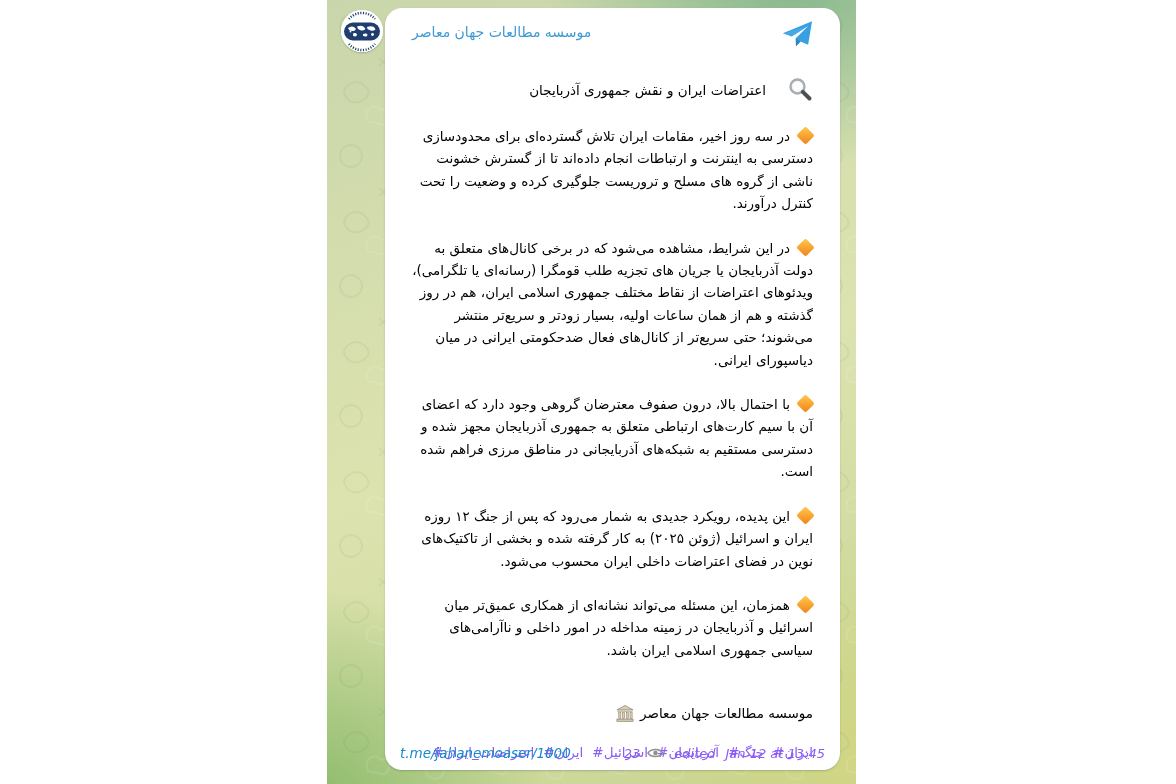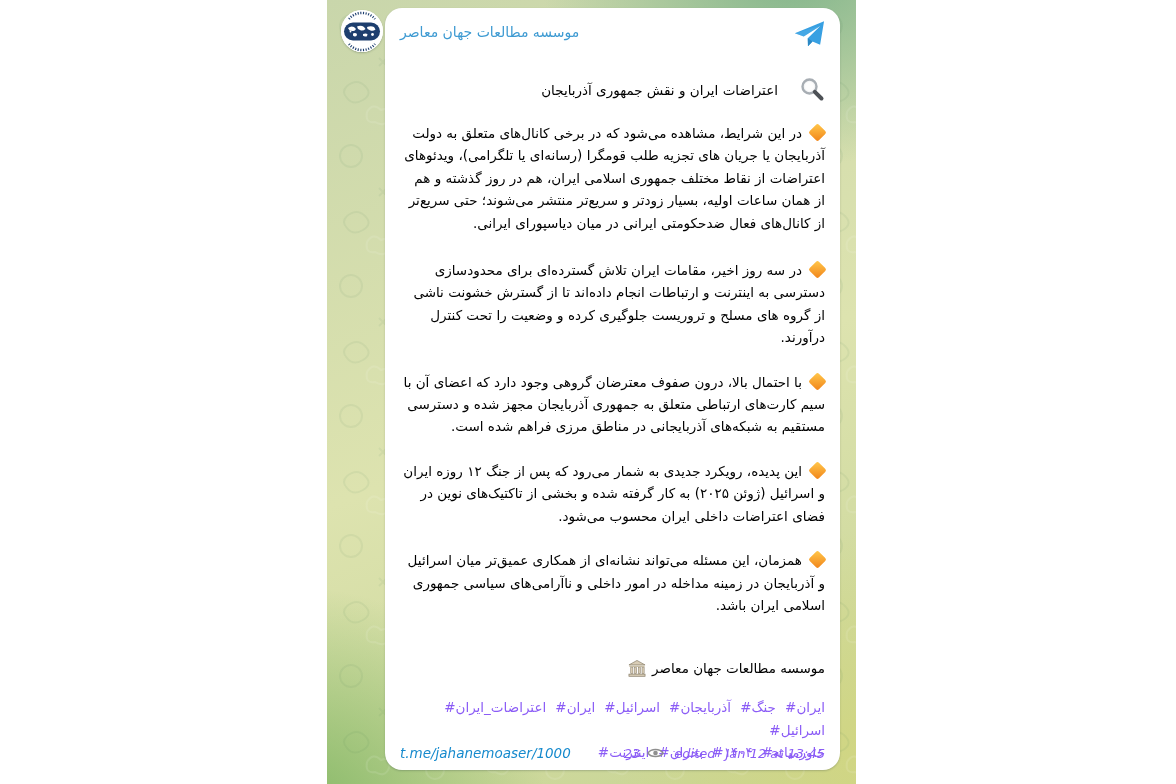--- a/index.html
+++ b/index.html
@@ -12,21 +12,21 @@
       radial-gradient(ellipse 420px 380px at -6% 104%, rgba(124,180,96,.9) 0%, rgba(124,180,96,0) 60%),
       radial-gradient(ellipse 430px 360px at 104% 96%, rgba(210,214,128,.9) 0%, rgba(210,214,128,0) 62%),
       linear-gradient(160deg,#c9d6ab 0%,#dde3af 52%,#c7d494 100%);}
   .doodles{position:absolute;left:0;top:0;}
   
   .avatar{position:absolute;left:341px;top:10px;width:42px;height:42px;border-radius:50%;
           box-shadow:0 1px 2px rgba(20,40,30,.25);background:#fff;}
   
   .bubble{position:absolute;left:385px;top:8px;width:455px;height:762px;background:#ffffff;
           border-radius:17px;box-shadow:0 1px 2px rgba(16,35,47,.22);
-          padding:12px 15px 8px;box-sizing:border-box;overflow:hidden;}
+          padding:12px 27px 8px;box-sizing:border-box;overflow:hidden;}
   .header-row{display:flex;justify-content:space-between;align-items:flex-start;height:40px;}
   .ch-name{color:#3d9ad2;font-size:14px;padding-top:4px;cursor:pointer;}
   .plane{width:32px;height:29px;display:block;}
   .title-row{direction:rtl;display:flex;align-items:flex-end;gap:21px;margin-top:16px;}
   .mag{width:26px;height:26px;display:block;margin-bottom:-2px;}
   .title-text{font-size:13.5px;color:#000;padding-bottom:2px;}
   .para{direction:rtl;text-align:right;font-size:13.5px;line-height:22.4px;color:#000;
         margin:22px 0 0;}
   .para.first{margin-top:25px;}
   .diamond{display:inline-block;width:13px;height:13px;border-radius:2px;
@@ -107,22 +107,22 @@
 
     <div class="title-row">
       <svg class="mag" viewBox="0 0 26 26">
         <circle cx="10.5" cy="10.5" r="7" fill="#f4f5f6" stroke="#a7adb3" stroke-width="2.4"></circle>
         <circle cx="10.5" cy="10.5" r="4.6" fill="#ffffff" opacity="0.8"></circle>
         <line x1="15.8" y1="15.8" x2="22.5" y2="22.5" stroke="#4d5156" stroke-width="4" stroke-linecap="round"></line>
       </svg>
       <span class="title-text">اعتراضات ایران و نقش جمهوری آذربایجان</span>
     </div>
 
+    <p class="para first"><span class="diamond"></span><span>در سه روز اخیر، مقامات ایران تلاش گسترده‌ای برای محدودسازی دسترسی به اینترنت و ارتباطات انجام داده‌اند تا از گسترش خشونت ناشی از گروه های مسلح و تروریست جلوگیری کرده و وضعیت را تحت کنترل درآورند.</span></p>
     <p class="para"><span class="diamond"></span><span>در این شرایط، مشاهده می‌شود که در برخی کانال‌های متعلق به دولت آذربایجان یا جریان های تجزیه طلب قومگرا (رسانه‌ای یا تلگرامی)، ویدئوهای اعتراضات از نقاط مختلف جمهوری اسلامی ایران، هم در روز گذشته و هم از همان ساعات اولیه، بسیار زودتر و سریع‌تر منتشر می‌شوند؛ حتی سریع‌تر از کانال‌های فعال ضدحکومتی ایرانی در میان دیاسپورای ایرانی.</span></p>
-    <p class="para first"><span class="diamond"></span><span>در سه روز اخیر، مقامات ایران تلاش گسترده‌ای برای محدودسازی دسترسی به اینترنت و ارتباطات انجام داده‌اند تا از گسترش خشونت ناشی از گروه های مسلح و تروریست جلوگیری کرده و وضعیت را تحت کنترل درآورند.</span></p>
     <p class="para"><span class="diamond"></span><span>با احتمال بالا، درون صفوف معترضان گروهی وجود دارد که اعضای آن با سیم کارت‌های ارتباطی متعلق به جمهوری آذربایجان مجهز شده و دسترسی مستقیم به شبکه‌های آذربایجانی در مناطق مرزی فراهم شده است.</span></p>
     <p class="para"><span class="diamond"></span><span>این پدیده، رویکرد جدیدی به شمار می‌رود که پس از جنگ ۱۲ روزه ایران و اسرائیل (ژوئن ۲۰۲۵) به کار گرفته شده و بخشی از تاکتیک‌های نوین در فضای اعتراضات داخلی ایران محسوب می‌شود.</span></p>
     <p class="para"><span class="diamond"></span><span>همزمان، این مسئله می‌تواند نشانه‌ای از همکاری عمیق‌تر میان اسرائیل و آذربایجان در زمینه مداخله در امور داخلی و ناآرامی‌های سیاسی جمهوری اسلامی ایران باشد.</span></p>
 
     <div class="sig">
       <div class="org-row">
         <span>موسسه مطالعات جهان معاصر</span>
         <svg class="bld" viewBox="0 0 20 19">
           <path d="M10 0.5 L1 5.5 L19 5.5 Z" fill="#d9cdb6" stroke="#8a7f6a" stroke-width="0.8"></path>
           <rect x="1.5" y="6.2" width="17" height="1.6" fill="#c9bda4"></rect>

